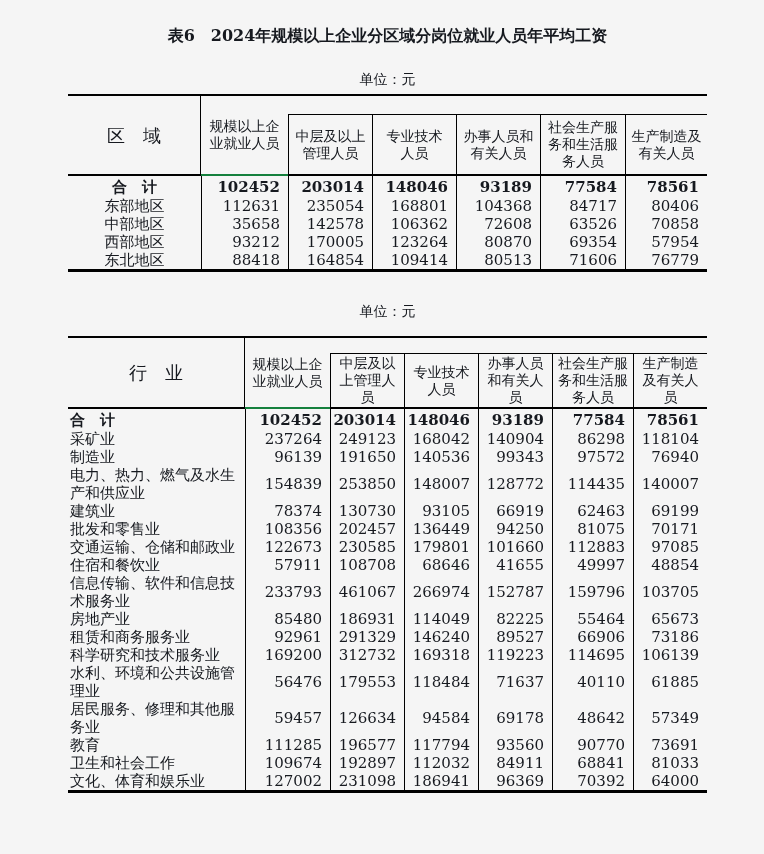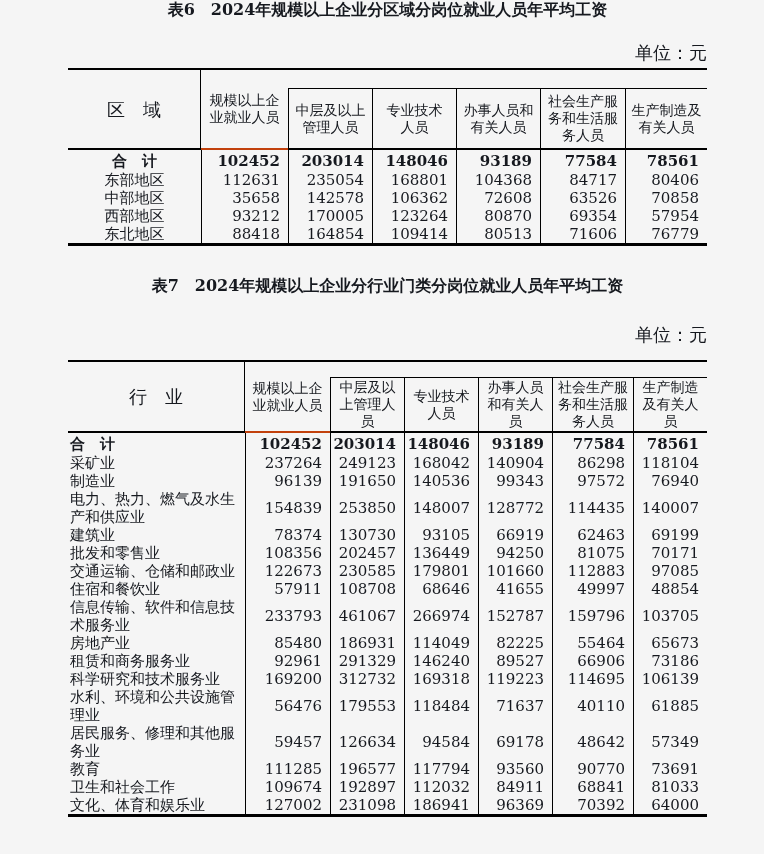--- a/index.html
+++ b/index.html
@@ -4,32 +4,32 @@
 <style>
   html, body { margin: 0; padding: 0; }
   html { background: #f5f5f5; }
   body {
     width: 764px; height: 854px;
     background: #f5f5f5;
     color: #16191f;
     font-family: "DejaVu Serif", "Liberation Serif", serif;
     overflow: hidden;
   }
-  .page { }
+  .page { padding-top: 26px; }
   .block { width: 639px; margin-left: 68px; }
   .tbl-title {
     text-align: center;
     font-weight: bold;
     font-size: 16px;
     line-height: 20px;
     white-space: nowrap;
   }
   .unit {
-    text-align: right;
-    font-size: 18px;
+    text-align: center;
+    font-size: 14px;
     line-height: 18px;
     margin-top: 24px;
     margin-bottom: 6px;
   }
   .block2 { margin-top: 30px; }
   .block2 .unit { margin-top: 30px; margin-bottom: 16px; }
 
   table.stat {
     border-collapse: separate;
     border-spacing: 0;
@@ -46,21 +46,21 @@
     vertical-align: middle;
     padding: 0;
     font-size: 14px;
     line-height: 17px;
   }
   th.rowhead {
     border-right: 1px solid #000;
     border-bottom: 2px solid #000;
     font-size: 18px;
   }
-  th.totalcol { border-bottom: 2px solid #c2410c; }
+  th.totalcol { border-bottom: 2px solid #15803d; }
   th.spacer  { border-bottom: 1px solid #000; padding: 0; }
   #t0 th.spacer { height: 18px; }
   #t1 th.spacer { height: 15px; }
   th.subcol {
     border-left: 1px solid #000;
     border-bottom: 2px solid #000;
   }
   #t0 tr.subrow { height: 61px; }
   #t1 tr.subrow { height: 55px; }
 
@@ -162,21 +162,20 @@
             <td class="num">109414</td>
             <td class="num">80513</td>
             <td class="num">71606</td>
             <td class="num">76779</td>
           </tr>
         </tbody>
       </table>
   </section>
 
   <section class="block block2">
-    <div class="tbl-title">表7　2024年规模以上企业分行业门类分岗位就业人员年平均工资</div>
     <div class="unit">单位：元</div>
     <table class="stat" id="t1">
         <colgroup>
           <col style="width: 177px;">
           <col style="width: 85px;">
           <col style="width: 74px;">
           <col style="width: 74px;">
           <col style="width: 74px;">
           <col style="width: 81px;">
           <col style="width: 74px;">

